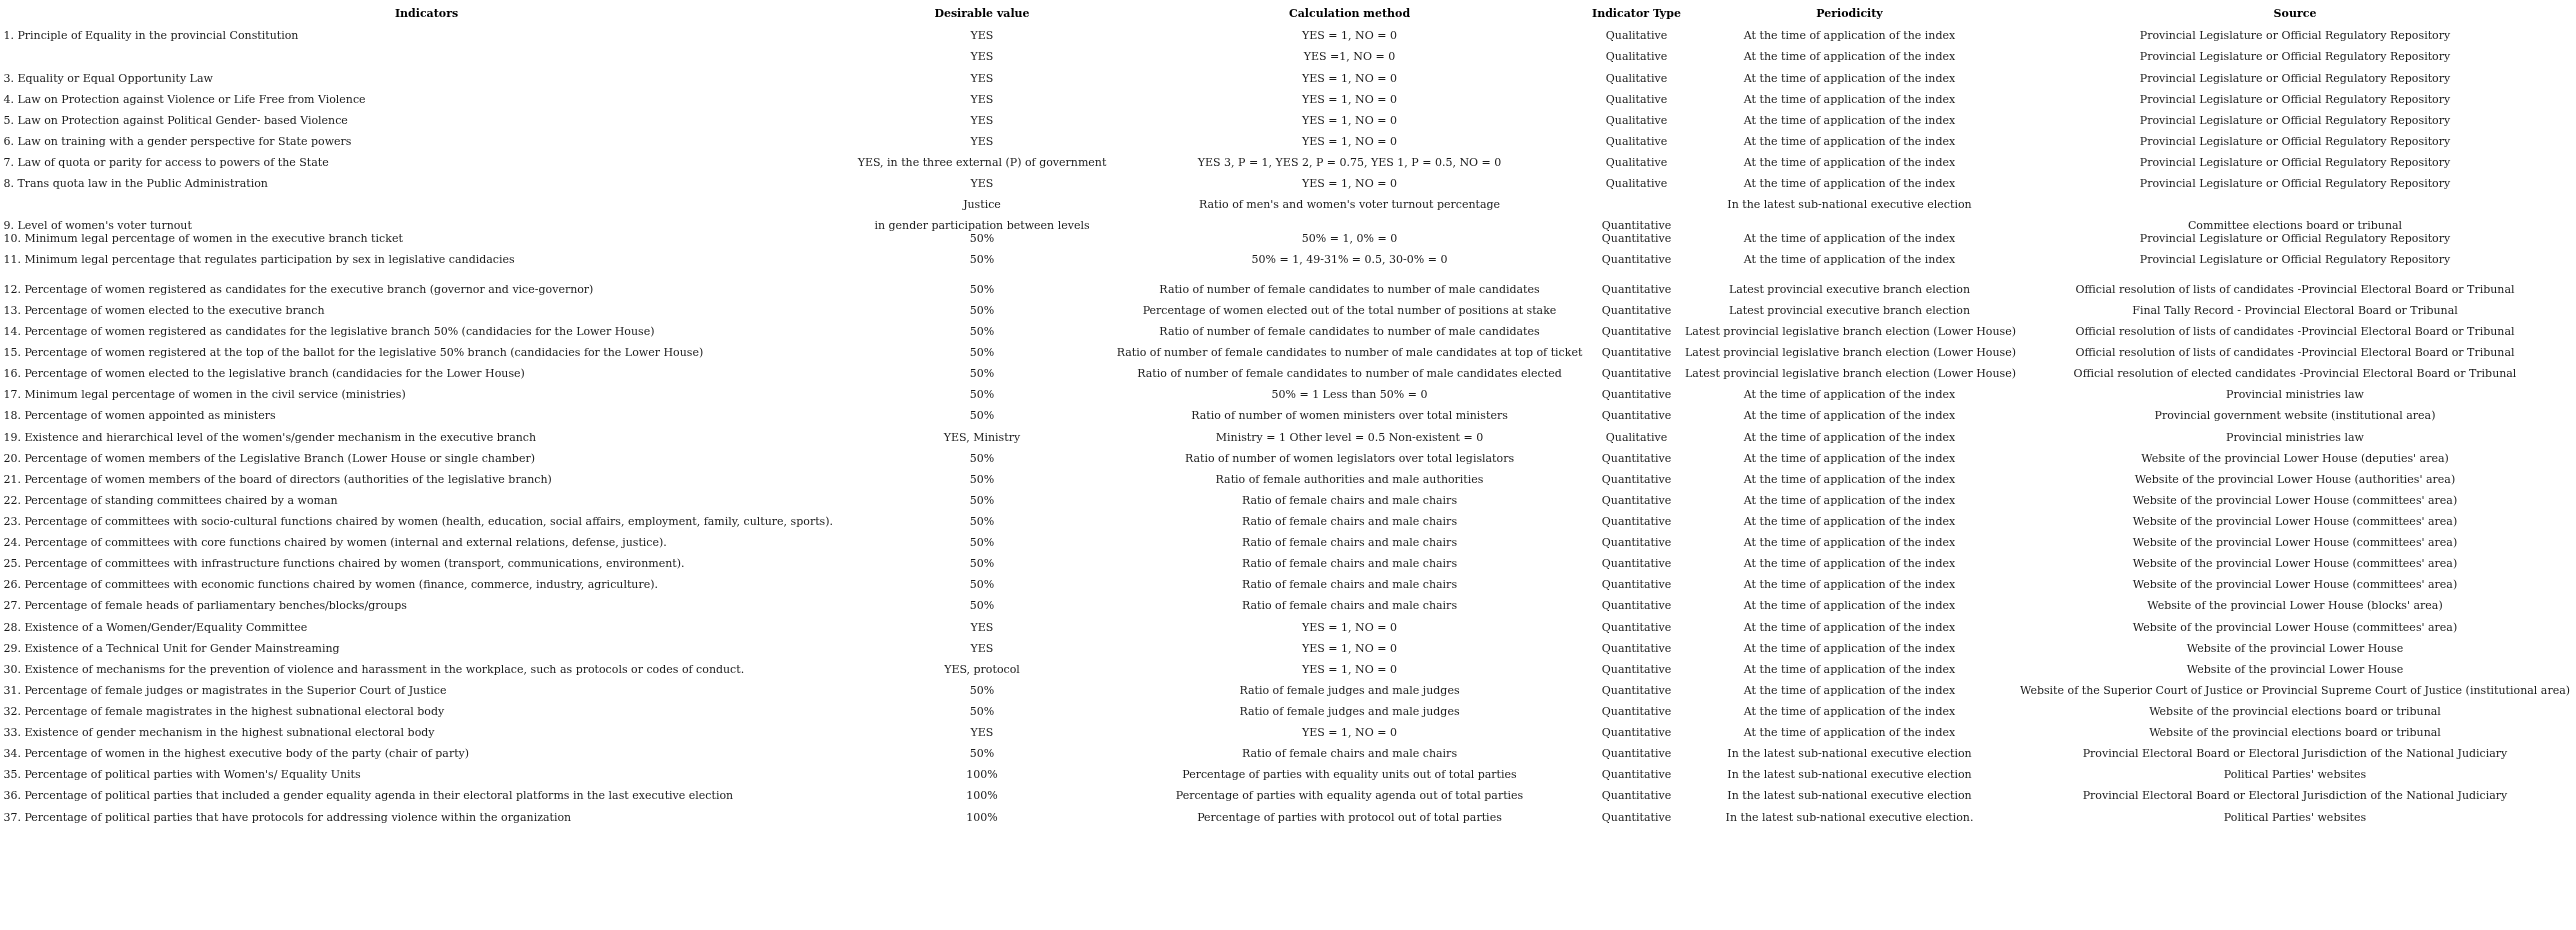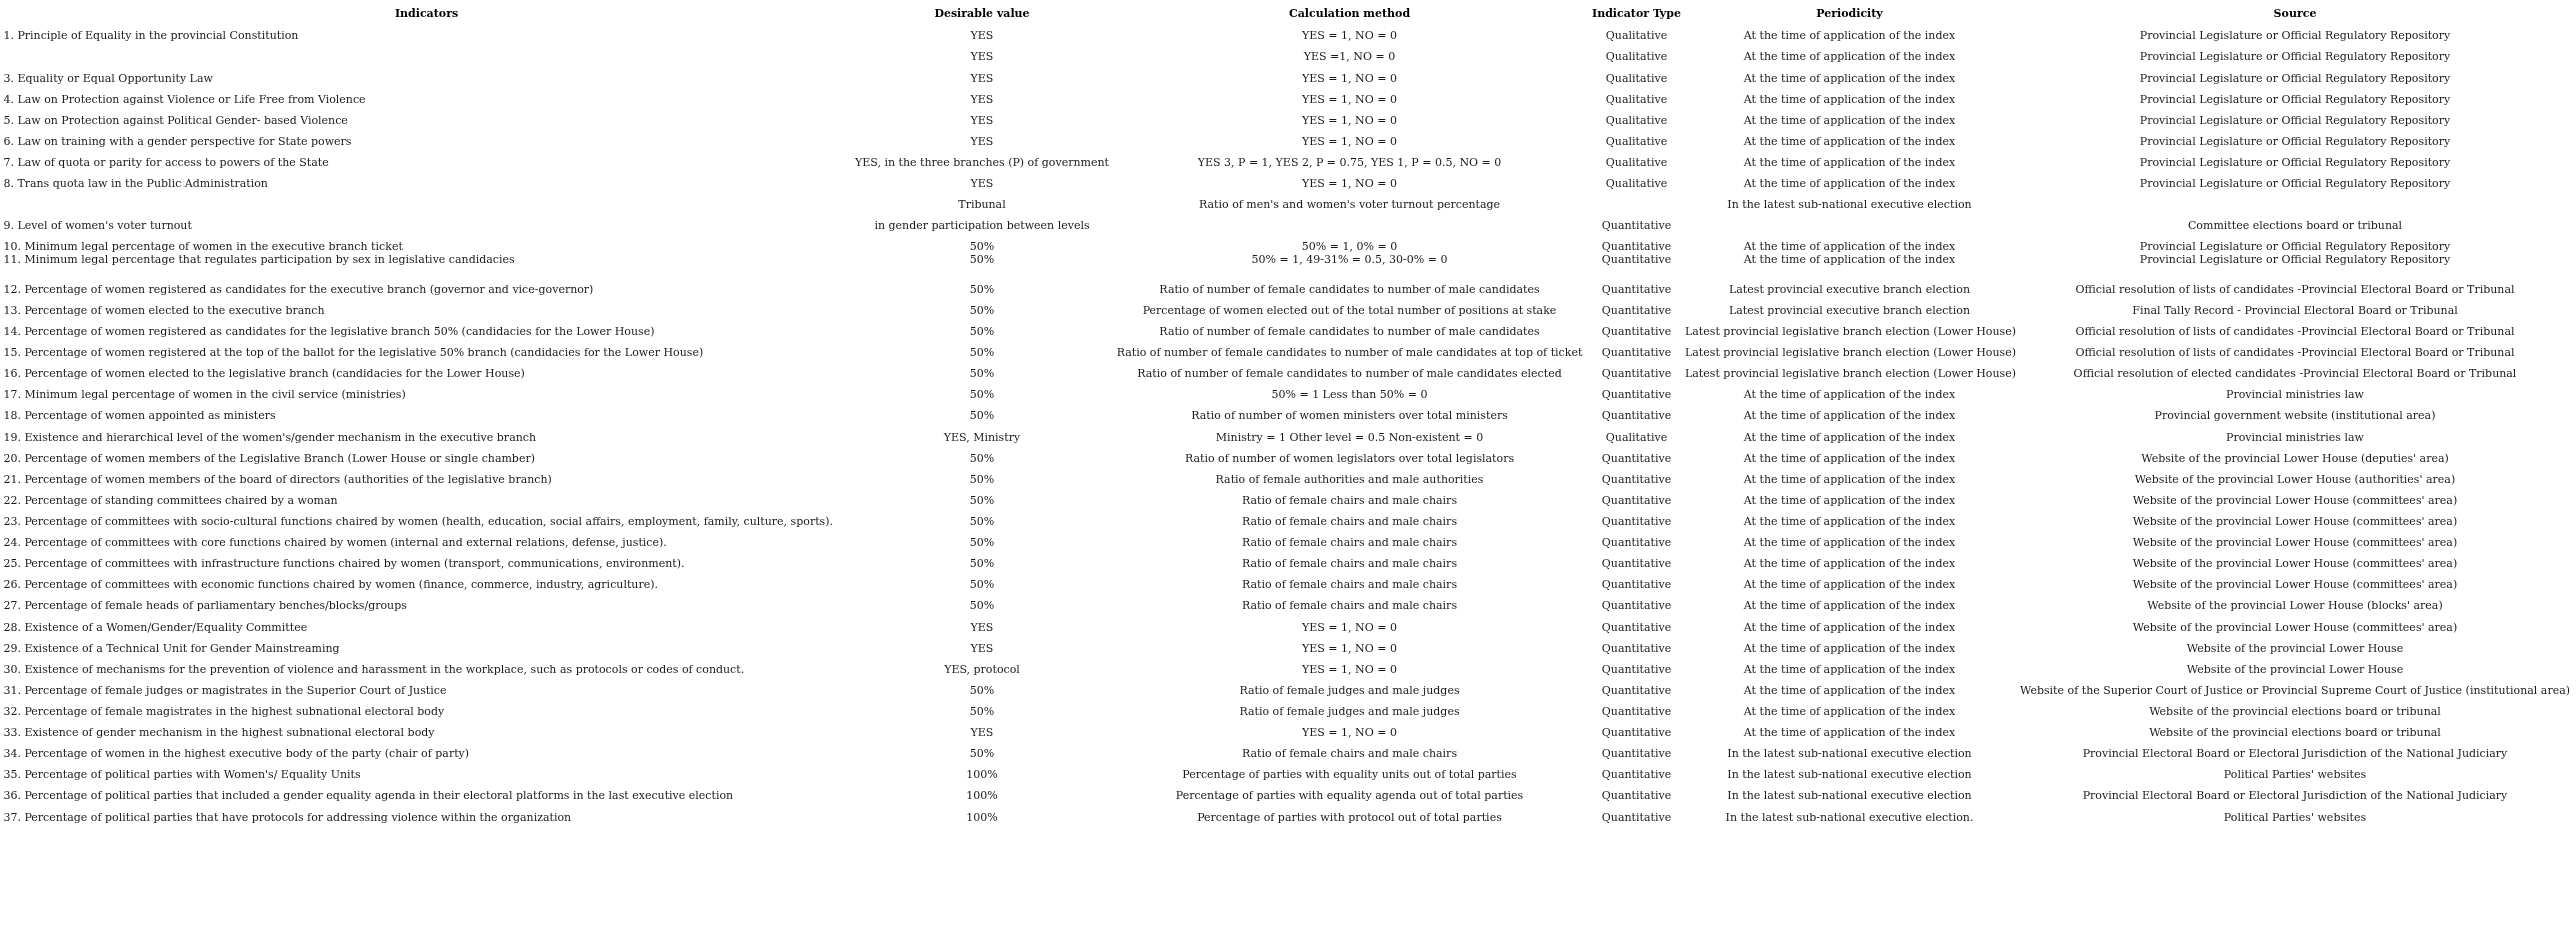--- a/index.html
+++ b/index.html
@@ -72,51 +72,51 @@
       <div class="line" style="top: 131px;">
         <span class="cell c-ind">6. Law on training with a gender perspective for State powers</span>
         <span class="cell c-des">YES</span>
         <span class="cell c-calc">YES = 1, NO = 0</span>
         <span class="cell c-type">Qualitative</span>
         <span class="cell c-per">At the time of application of the index</span>
         <span class="cell c-src">Provincial Legislature or Official Regulatory Repository</span>
       </div>
       <div class="line" style="top: 152px;">
         <span class="cell c-ind">7. Law of quota or parity for access to powers of the State</span>
-        <span class="cell c-des">YES, in the three branches (P) of government</span>
+        <span class="cell c-des">YES, in the three external (P) of government</span>
         <span class="cell c-calc">YES 3, P = 1, YES 2, P = 0.75, YES 1, P = 0.5, NO = 0</span>
         <span class="cell c-type">Qualitative</span>
         <span class="cell c-per">At the time of application of the index</span>
         <span class="cell c-src">Provincial Legislature or Official Regulatory Repository</span>
       </div>
       <div class="line" style="top: 173px;">
         <span class="cell c-ind">8. Trans quota law in the Public Administration</span>
         <span class="cell c-des">YES</span>
         <span class="cell c-calc">YES = 1, NO = 0</span>
         <span class="cell c-type">Qualitative</span>
         <span class="cell c-per">At the time of application of the index</span>
         <span class="cell c-src">Provincial Legislature or Official Regulatory Repository</span>
       </div>
       <div class="line" style="top: 194px;">
         <span class="cell c-ind"></span>
-        <span class="cell c-des">Tribunal</span>
+        <span class="cell c-des">Justice</span>
         <span class="cell c-calc">Ratio of men's and women's voter turnout percentage</span>
         <span class="cell c-type"></span>
         <span class="cell c-per">In the latest sub-national executive election</span>
         <span class="cell c-src"></span>
       </div>
       <div class="line" style="top: 215px;">
         <span class="cell c-ind">9. Level of women's voter turnout</span>
         <span class="cell c-des">in gender participation between levels</span>
         <span class="cell c-calc"></span>
         <span class="cell c-type">Quantitative</span>
         <span class="cell c-per"></span>
         <span class="cell c-src">Committee elections board or tribunal</span>
       </div>
-      <div class="line" style="top: 236px;">
+      <div class="line" style="top: 228px;">
         <span class="cell c-ind">10. Minimum legal percentage of women in the executive branch ticket</span>
         <span class="cell c-des">50%</span>
         <span class="cell c-calc">50% = 1, 0% = 0</span>
         <span class="cell c-type">Quantitative</span>
         <span class="cell c-per">At the time of application of the index</span>
         <span class="cell c-src">Provincial Legislature or Official Regulatory Repository</span>
       </div>
       <div class="line" style="top: 249px; padding-left: 47px;">
         <span class="cell c-ind">11. Minimum legal percentage that regulates participation by sex in legislative candidacies</span>
         <span class="cell c-des">50%</span>

